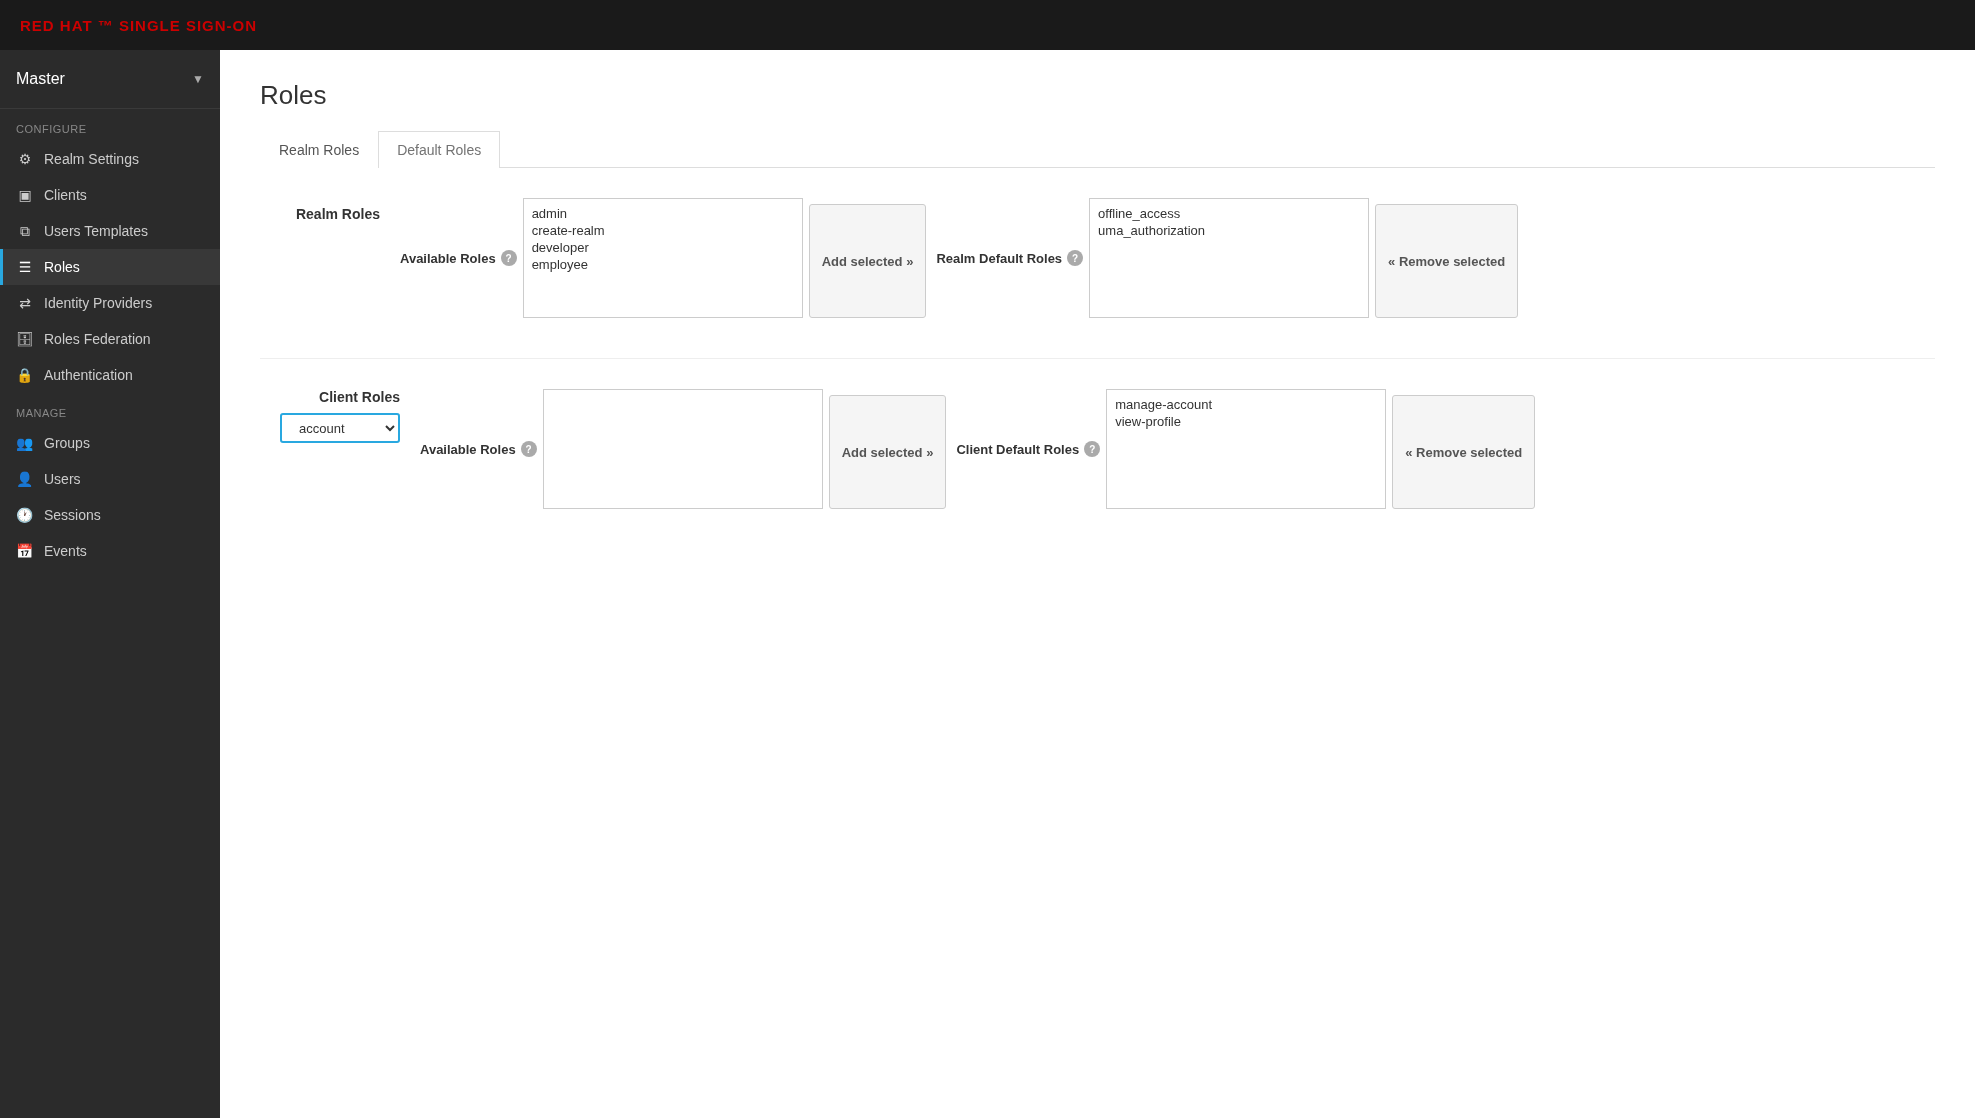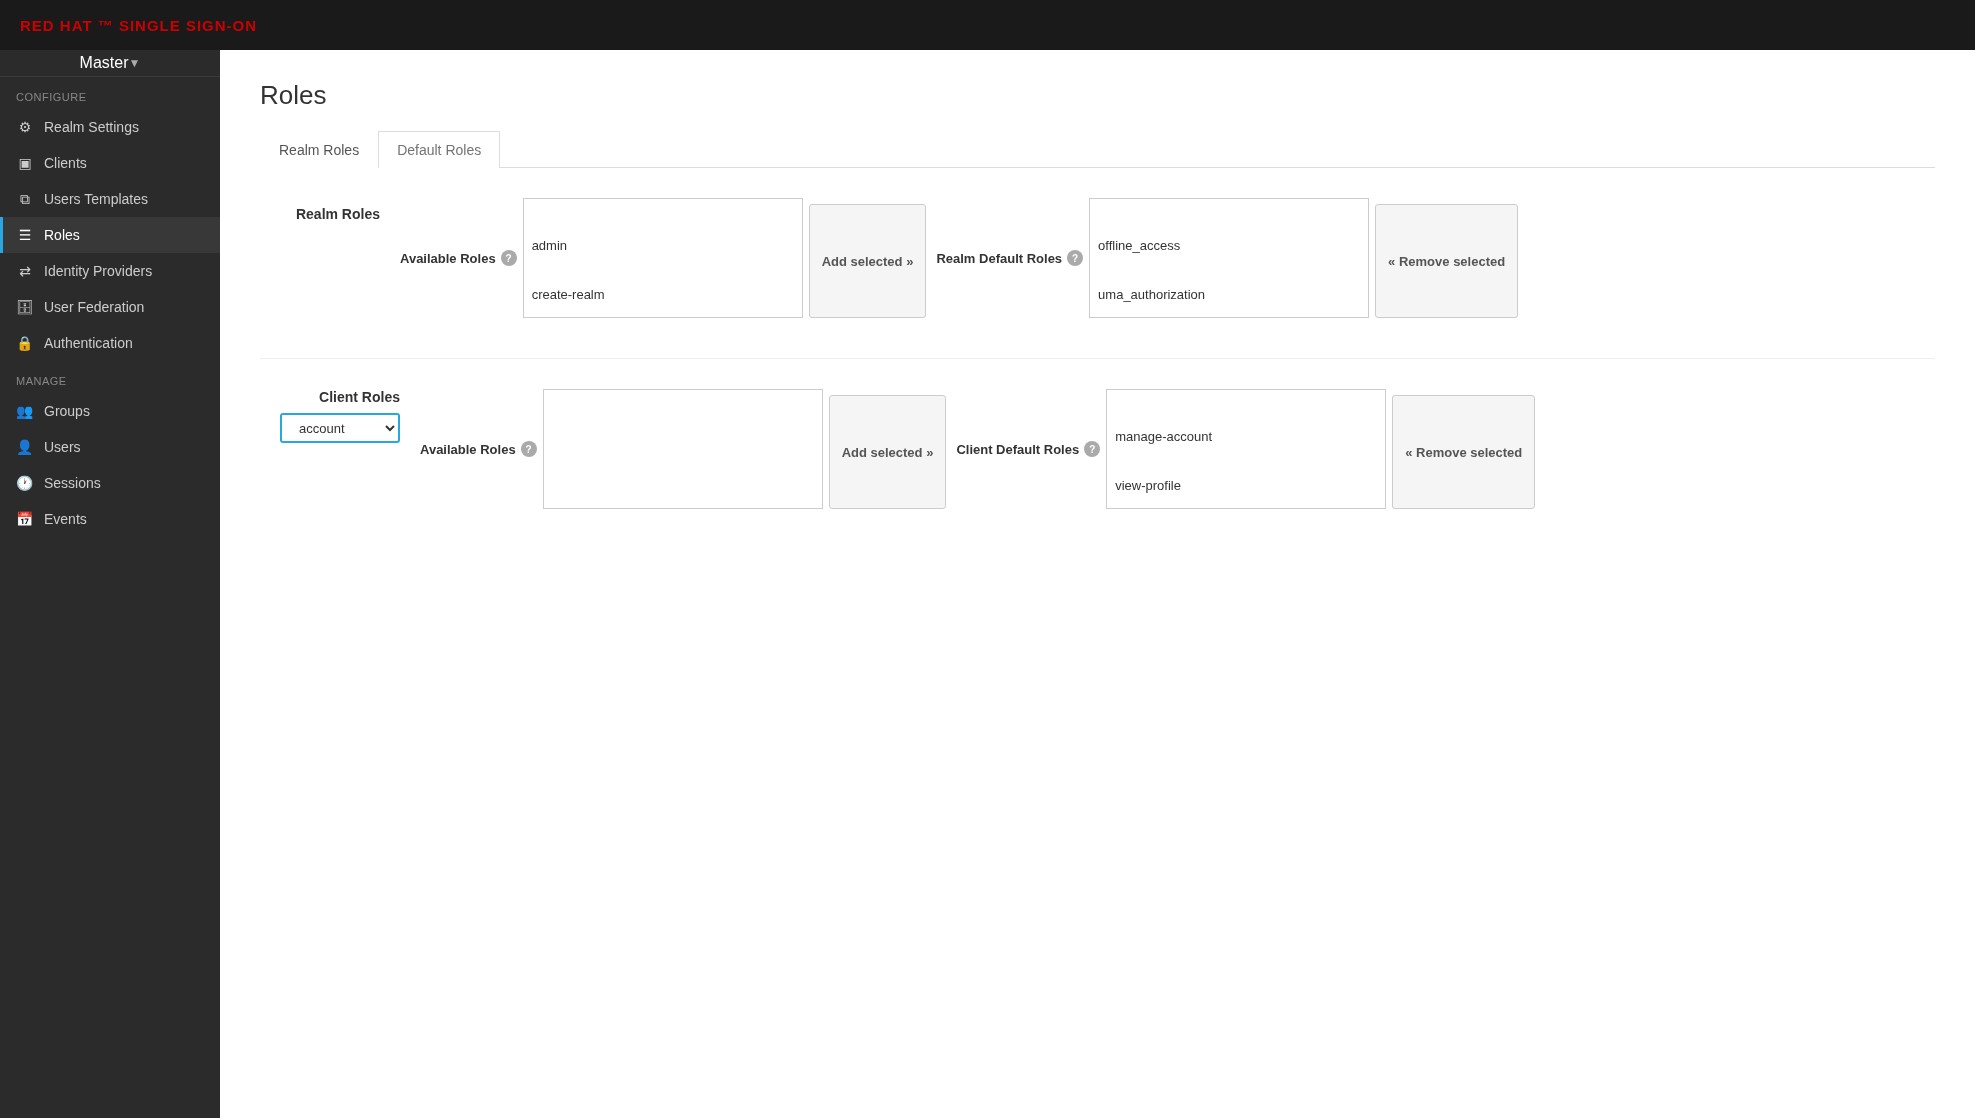--- a/index.html
+++ b/index.html
@@ -38,24 +38,24 @@
       width: 220px;
       background: #2b2b2b;
       color: #ccc;
       flex-shrink: 0;
       overflow-y: auto;
       display: flex;
       flex-direction: column;
     }
 
     .realm-selector {
-      padding: 4px 16px;
-      display: flex;
-      align-items: center;
-      justify-content: center;
+      padding: 20px 16px;
+      display: flex;
+      align-items: center;
+      justify-content: space-between;
       border-bottom: 1px solid #3a3a3a;
       cursor: pointer;
     }
     .realm-selector-name {
       color: #fff;
       font-size: 16px;
       font-weight: 400;
     }
     .realm-selector-arrow {
       color: #aaa;
@@ -193,21 +193,20 @@
       background: #fff;
       overflow-y: auto;
       padding: 6px 8px;
       font-size: 13px;
       color: #333;
     }
 
     .roles-listbox div {
       padding: 1px 0;
       cursor: pointer;
-      margin-top: 32px;
     }
 
     .add-btn, .remove-btn {
       padding: 6px 12px;
       font-size: 13px;
       cursor: pointer;
       border: 1px solid #ccc;
       border-radius: 3px;
       background: #f5f5f5;
       color: #555;
@@ -296,21 +295,21 @@
     <a class="sidebar-item active">
       <span class="sidebar-icon">☰</span>
       <span>Roles</span>
     </a>
     <a class="sidebar-item">
       <span class="sidebar-icon">⇄</span>
       <span>Identity Providers</span>
     </a>
     <a class="sidebar-item">
       <span class="sidebar-icon">🗄</span>
-      <span>User Federation</span>
+      <span>Roles Federation</span>
     </a>
     <a class="sidebar-item">
       <span class="sidebar-icon">🔒</span>
       <span>Authentication</span>
     </a>
 
     <div class="sidebar-section-label">Manage</div>
 
     <a class="sidebar-item">
       <span class="sidebar-icon">👥</span>

